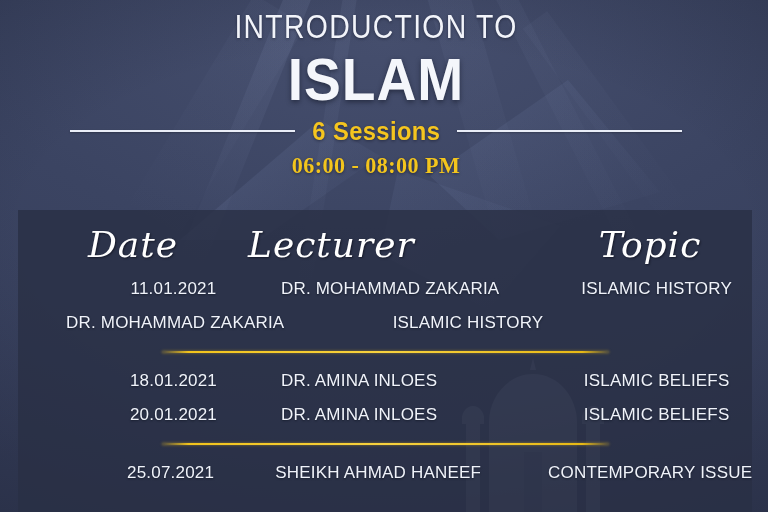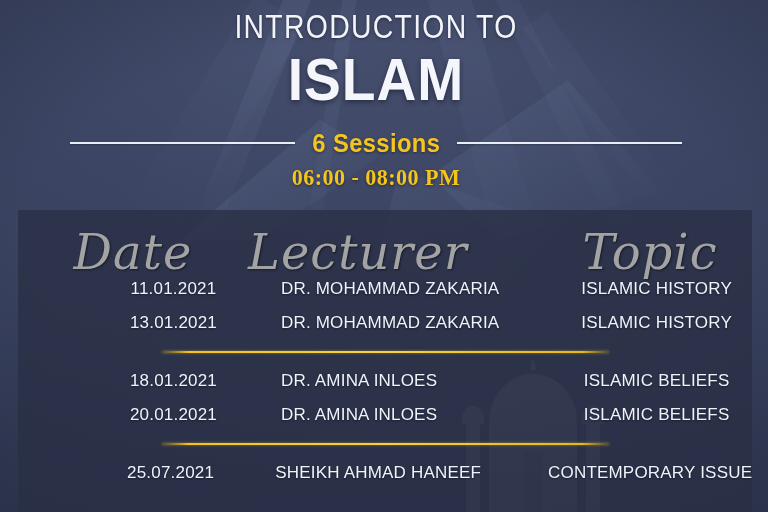--- a/index.html
+++ b/index.html
@@ -93,21 +93,21 @@
     transform: scaleX(0.92);
     line-height: 1.05;
     text-shadow: 0 2px 6px rgba(10,14,26,0.5);
   }
 
   .sessions-row {
     display: flex;
     align-items: center;
     justify-content: center;
     gap: 14px;
-    margin-top: 18px;
+    margin-top: 6px;
     padding: 0 70px;
   }
   .rule {
     flex: 1 1 auto;
     height: 2px;
     background: #e9edf7;
     box-shadow: 0 1px 2px rgba(0,0,0,0.25);
   }
   .sessions-text {
     flex: 0 0 auto;
@@ -154,23 +154,23 @@
     height: 62px;
     box-sizing: border-box;
   }
   .col-date   { width: 230px; text-align: center; }
   .col-lect   { width: 300px; }
   .col-topic  { width: 204px; text-align: center; }
 
   .th {
     font-family: "DejaVu Serif", "Liberation Serif", serif;
     font-style: italic;
-    font-size: 48px;
+    font-size: 36px;
     font-weight: 400;
-    color: #a3a3a3;
+    color: #ffffff;
     letter-spacing: 1px;
     text-shadow: 1px 1px 2px rgba(12,14,26,0.65);
   }
 
   .rows {
     position: relative;
   }
   .trow {
     display: flex;
     align-items: center;
@@ -268,21 +268,20 @@
       </div>
 
       <div class="rows">
 
         <div class="trow">
           <div class="col-date"><span class="td">11.01.2021</span></div>
           <div class="col-lect"><span class="td">DR. MOHAMMAD ZAKARIA</span></div>
           <div class="col-topic"><span class="td">ISLAMIC HISTORY</span></div>
         </div>
         <div class="trow">
-          <div class="col-date"><span class="td">13.01.2021</span></div>
           <div class="col-lect"><span class="td">DR. MOHAMMAD ZAKARIA</span></div>
           <div class="col-topic"><span class="td">ISLAMIC HISTORY</span></div>
         </div>
 
         <div class="sep-wrap">
             <div class="sep"></div>
           </div>
 
         <div class="trow">
           <div class="col-date"><span class="td">18.01.2021</span></div>

